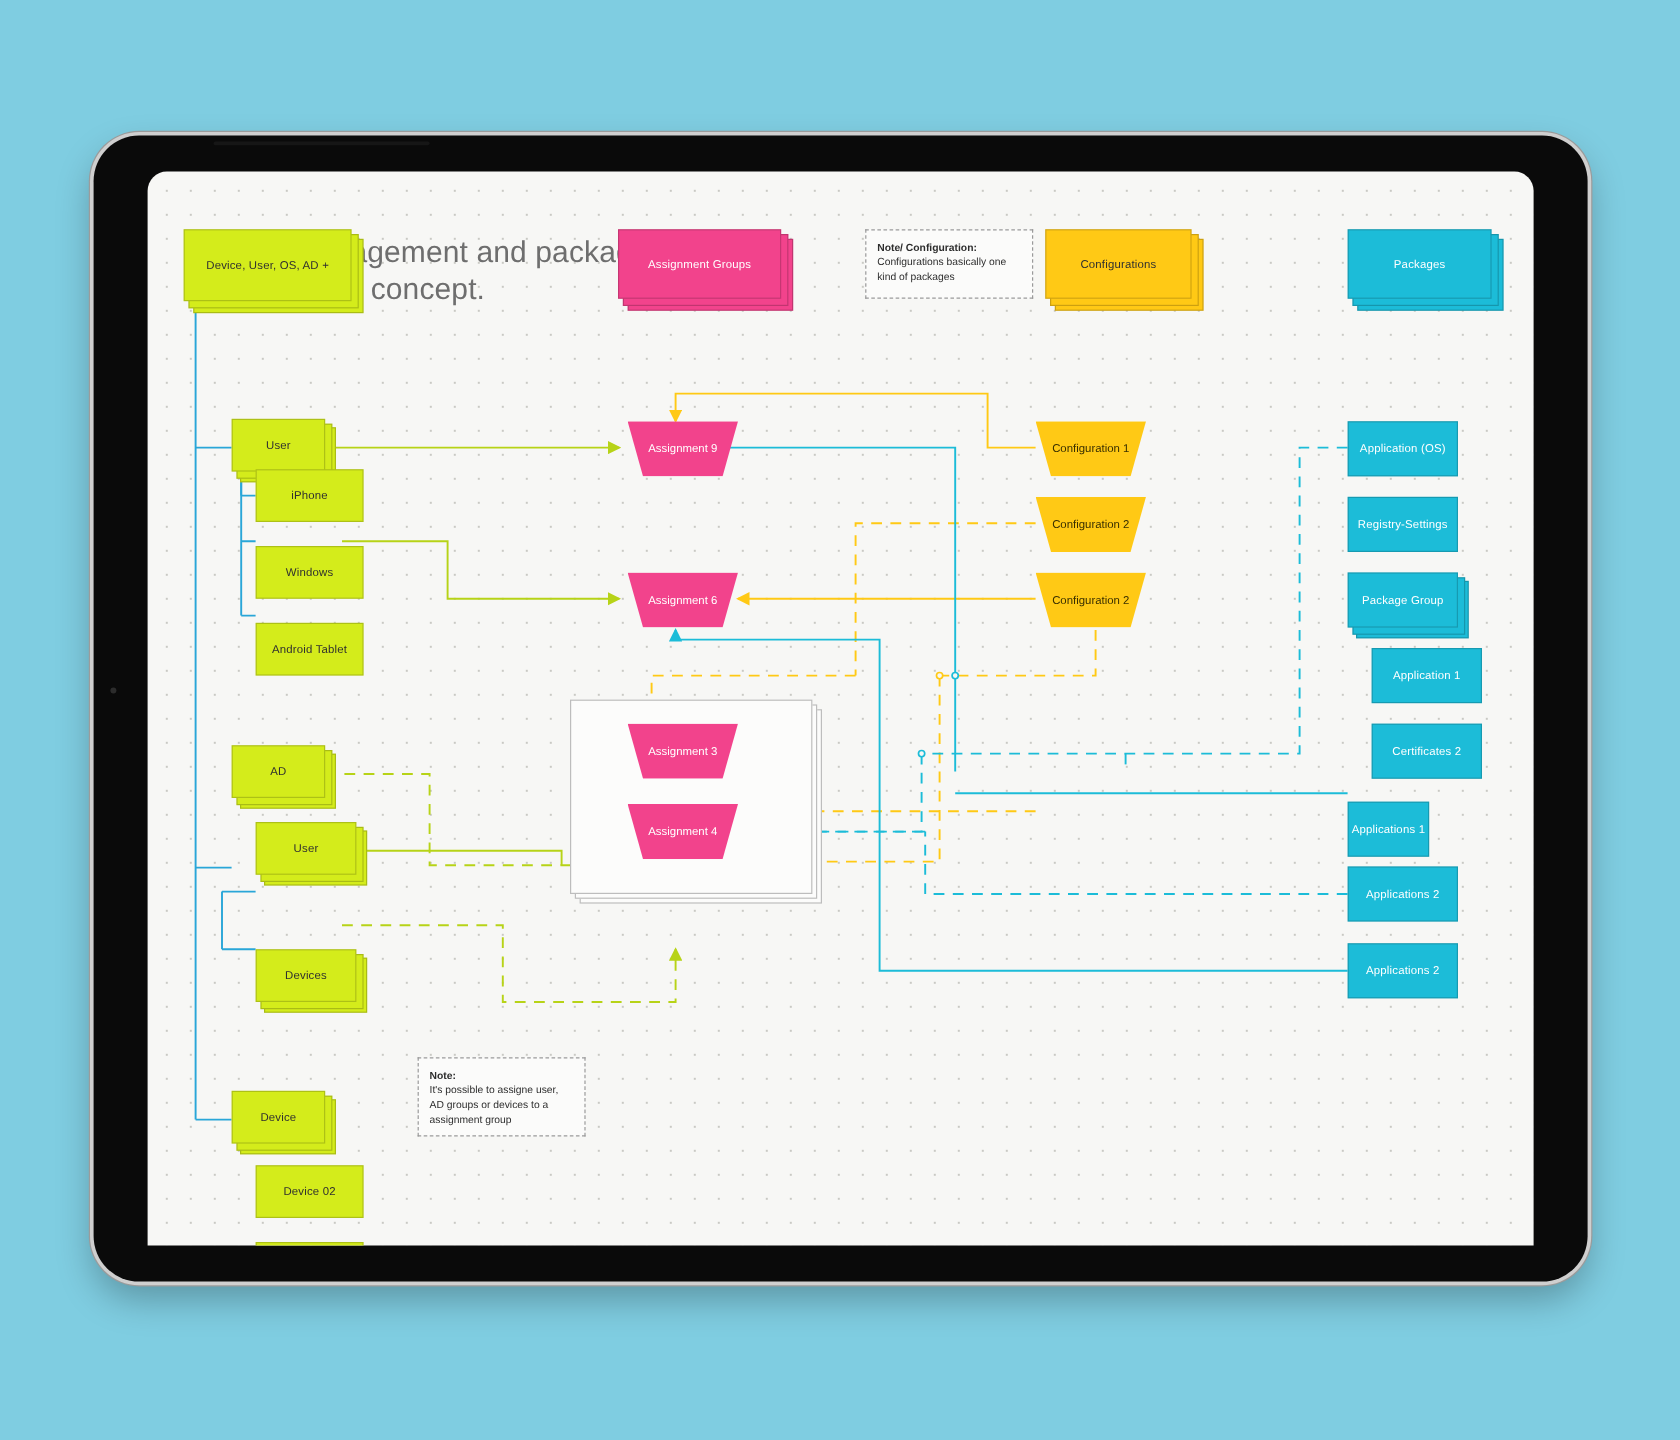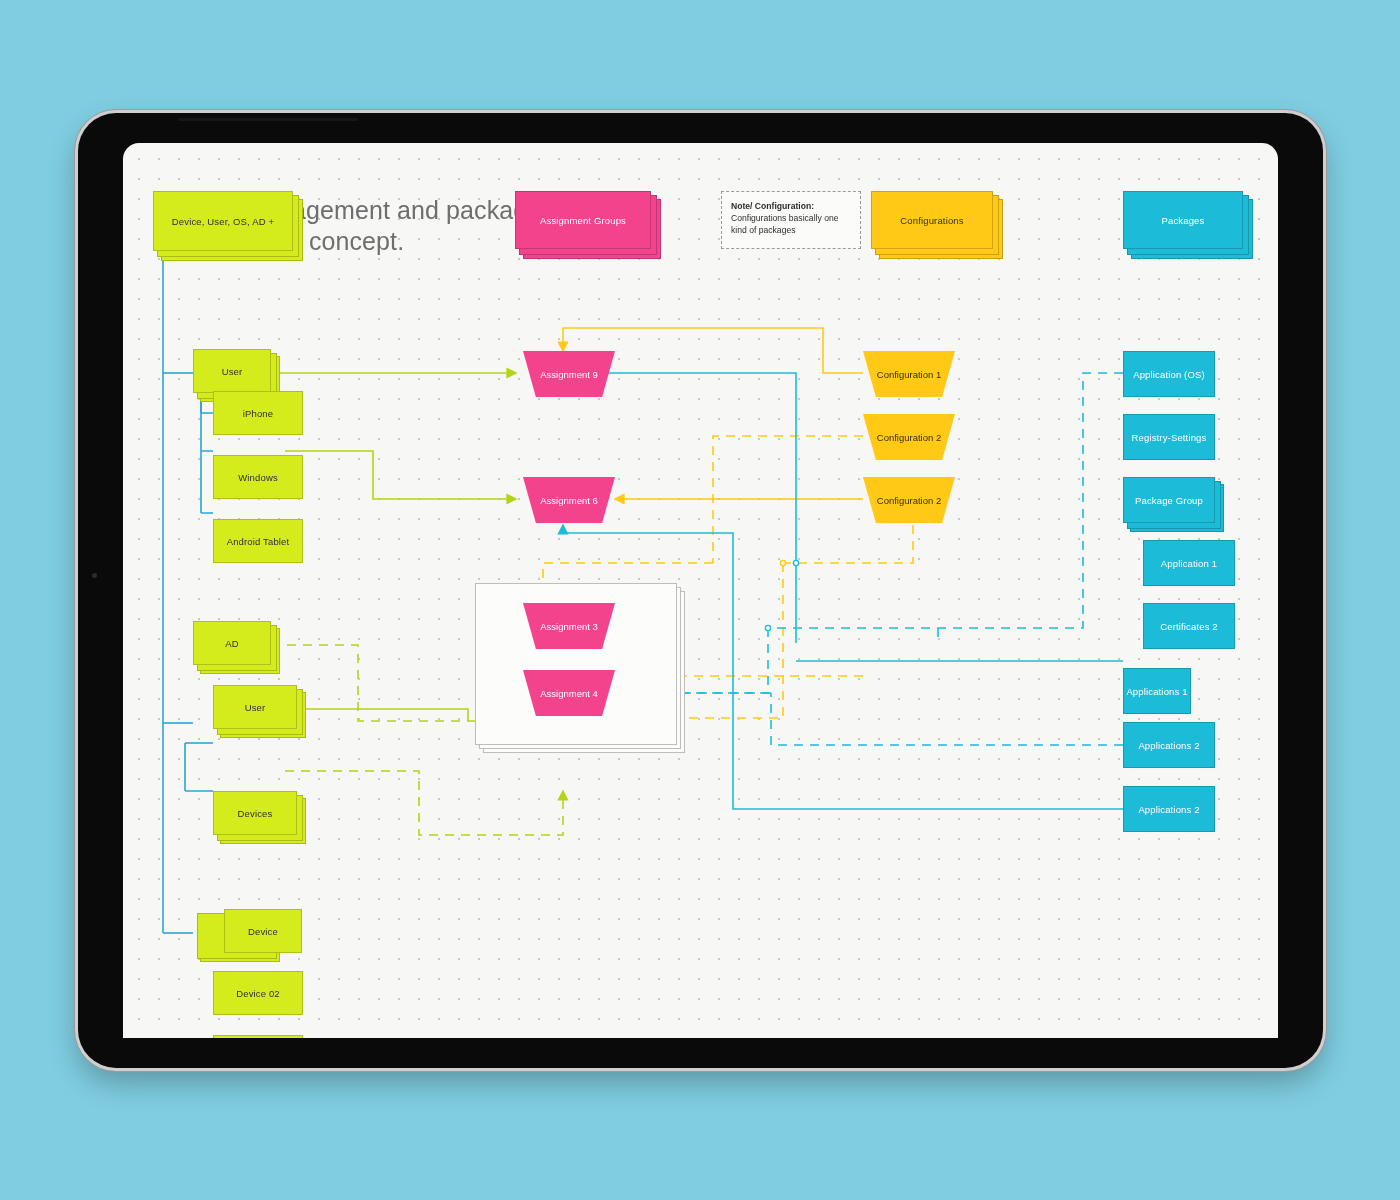--- a/index.html
+++ b/index.html
@@ -214,29 +214,33 @@
 
       <div class="stack" style="left:90px;top:604px;margin-top:44px;">
         <div class="sheet green" style="left:7px;top:7px;width:84px;height:44px;"></div>
         <div class="sheet green" style="left:3.5px;top:3.5px;width:84px;height:44px;"></div>
         <div class="node rect green" style="position:relative;width:84px;height:44px;">Devices</div>
       </div>
 
       <div class="stack" style="left:70px;top:766px;">
         <div class="sheet green" style="left:7px;top:7px;width:78px;height:44px;"></div>
         <div class="sheet green" style="left:3.5px;top:3.5px;width:78px;height:44px;"></div>
-        <div class="node rect green" style="position:relative;width:78px;height:44px;margin-left:31px;">Device</div>
+        <div class="node rect green" style="position:relative;width:78px;height:44px;">Device</div>
       </div>
 
       <div class="node rect green" style="left:90px;top:828px;width:90px;height:44px;">
         <span>Device 02</span>
       </div>
 
       <div class="node rect green" style="left:90px;top:892px;width:90px;height:44px;"></div>
 
+      <div class="note" style="left:225px;top:738px;width:140px;height:66px;">
+        <b>Note:</b>
+        <div>It's possible to assigne user, AD groups or devices to a assignment group</div>
+      </div>
 
       <div class="trap pink" style="left:400px;top:208px;width:92px;height:46px;">
         <span>Assignment 9</span>
       </div>
 
       <div class="trap pink" style="left:400px;top:334px;width:92px;height:46px;">
         <span>Assignment 6</span>
       </div>
 
       <div class="stack" style="left:352px;top:440px;">

